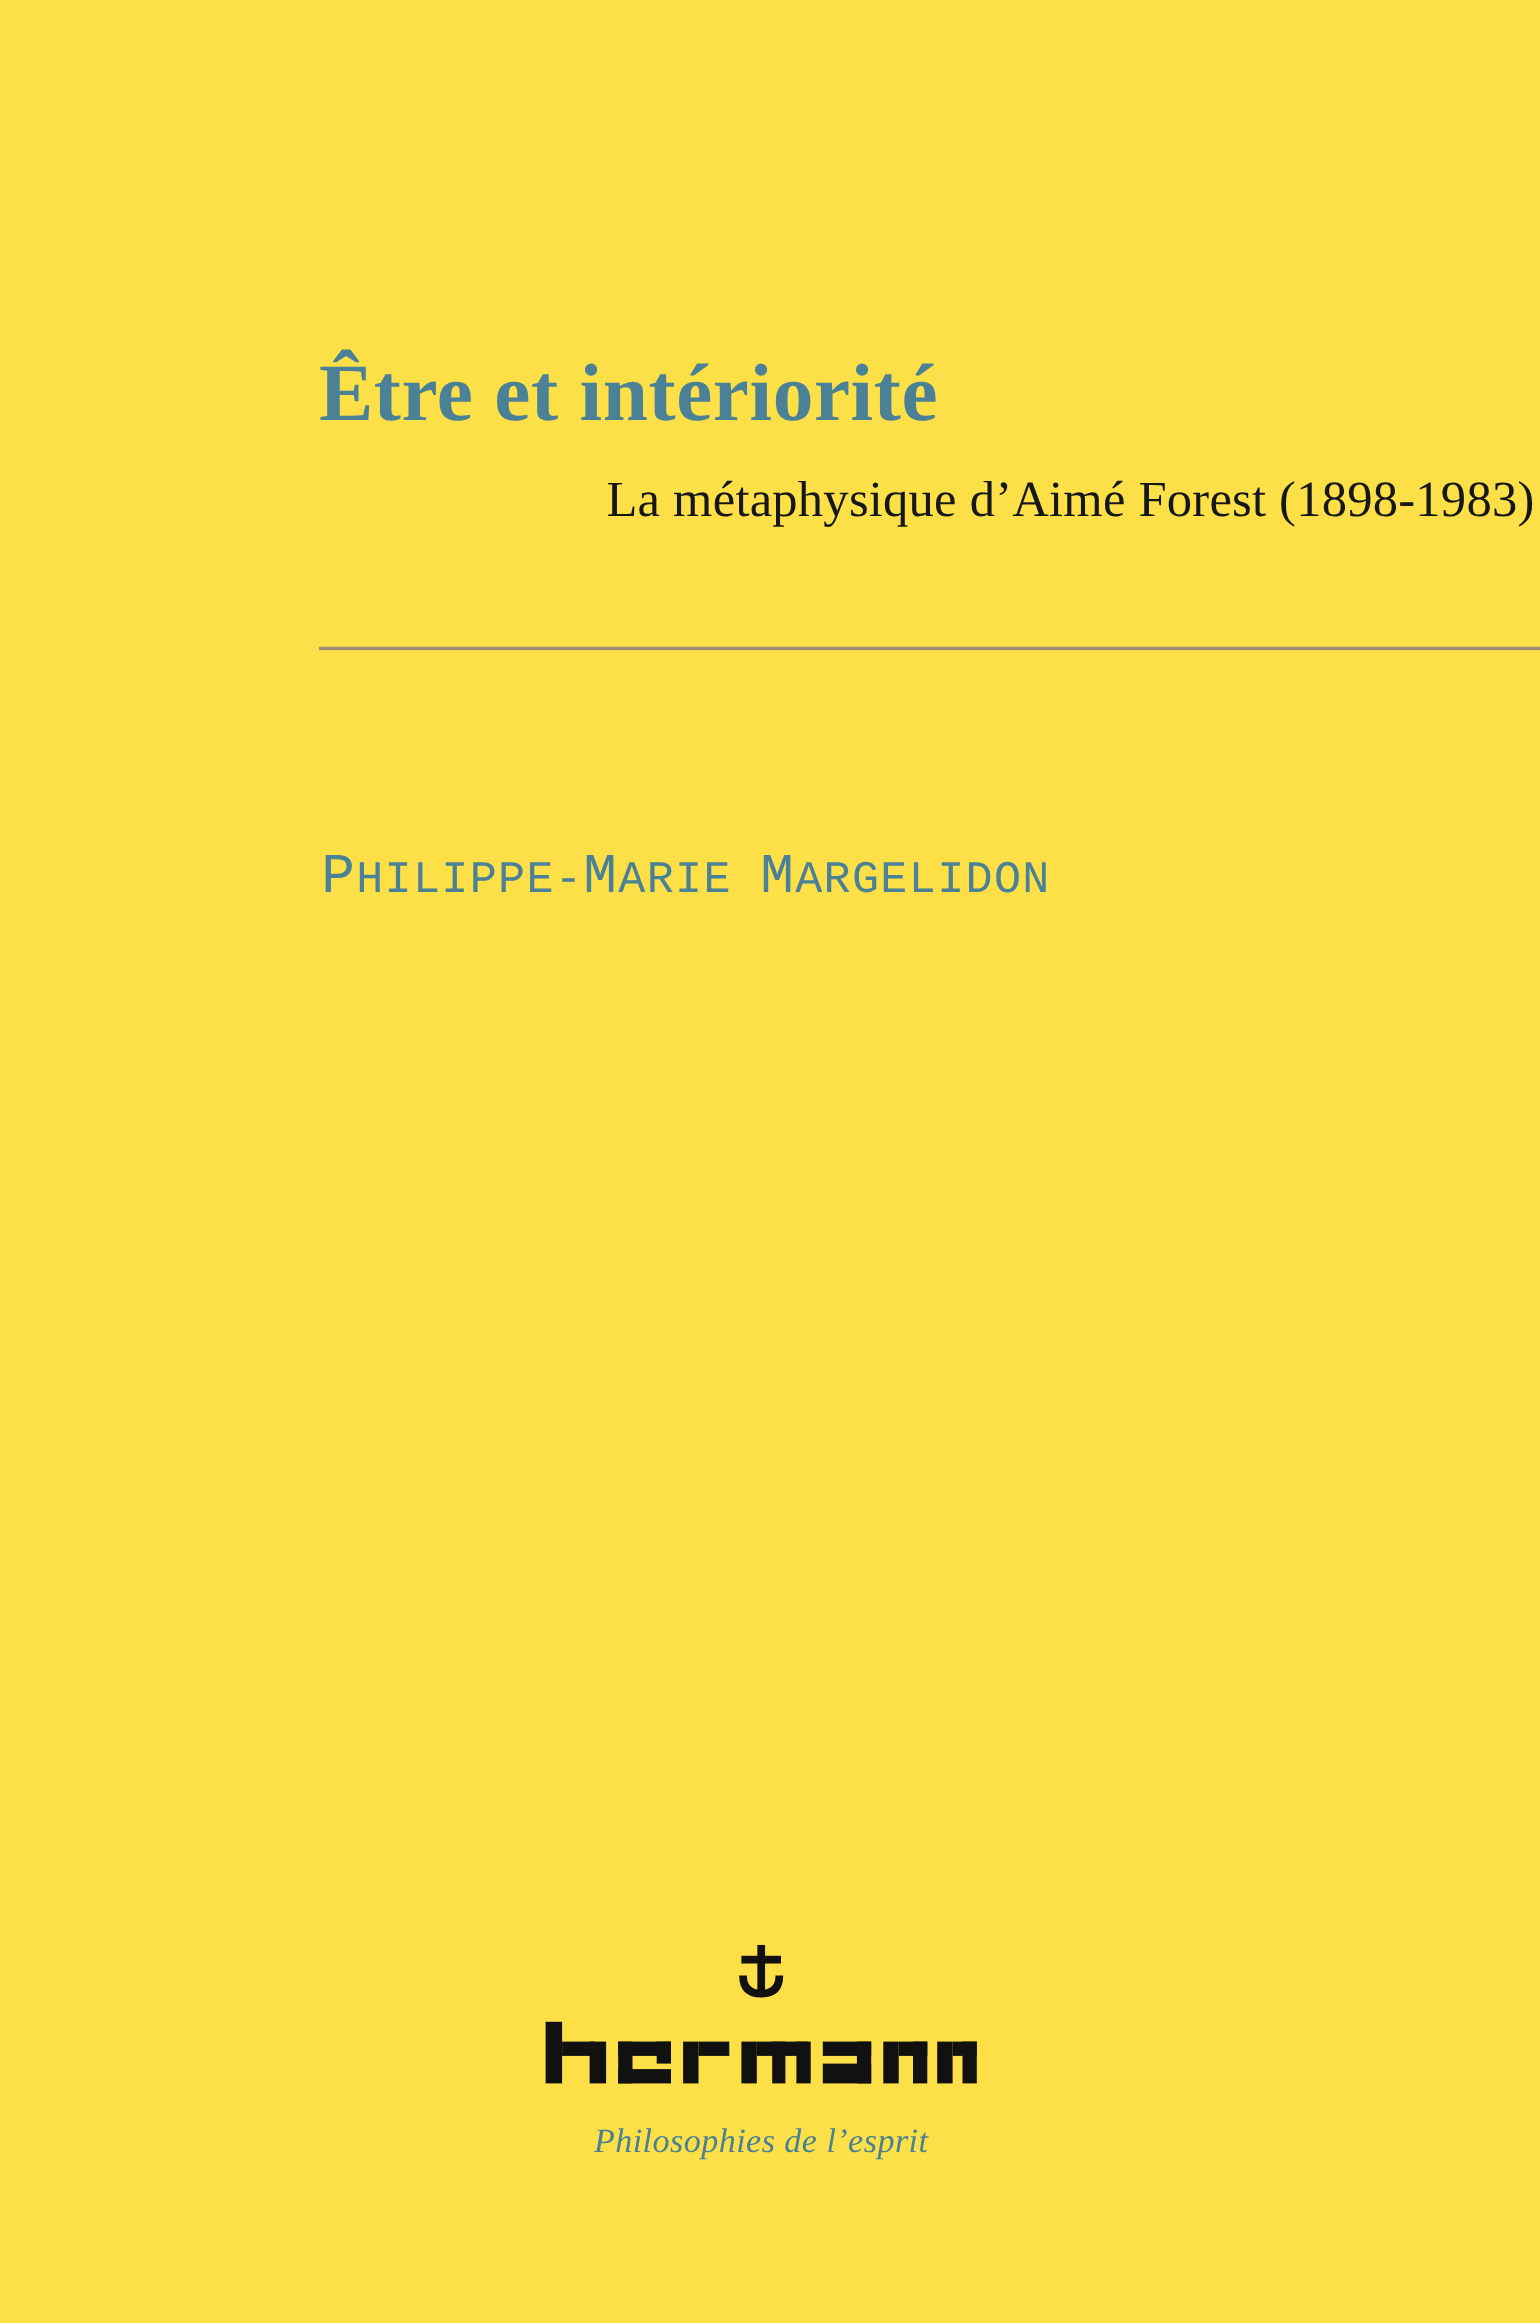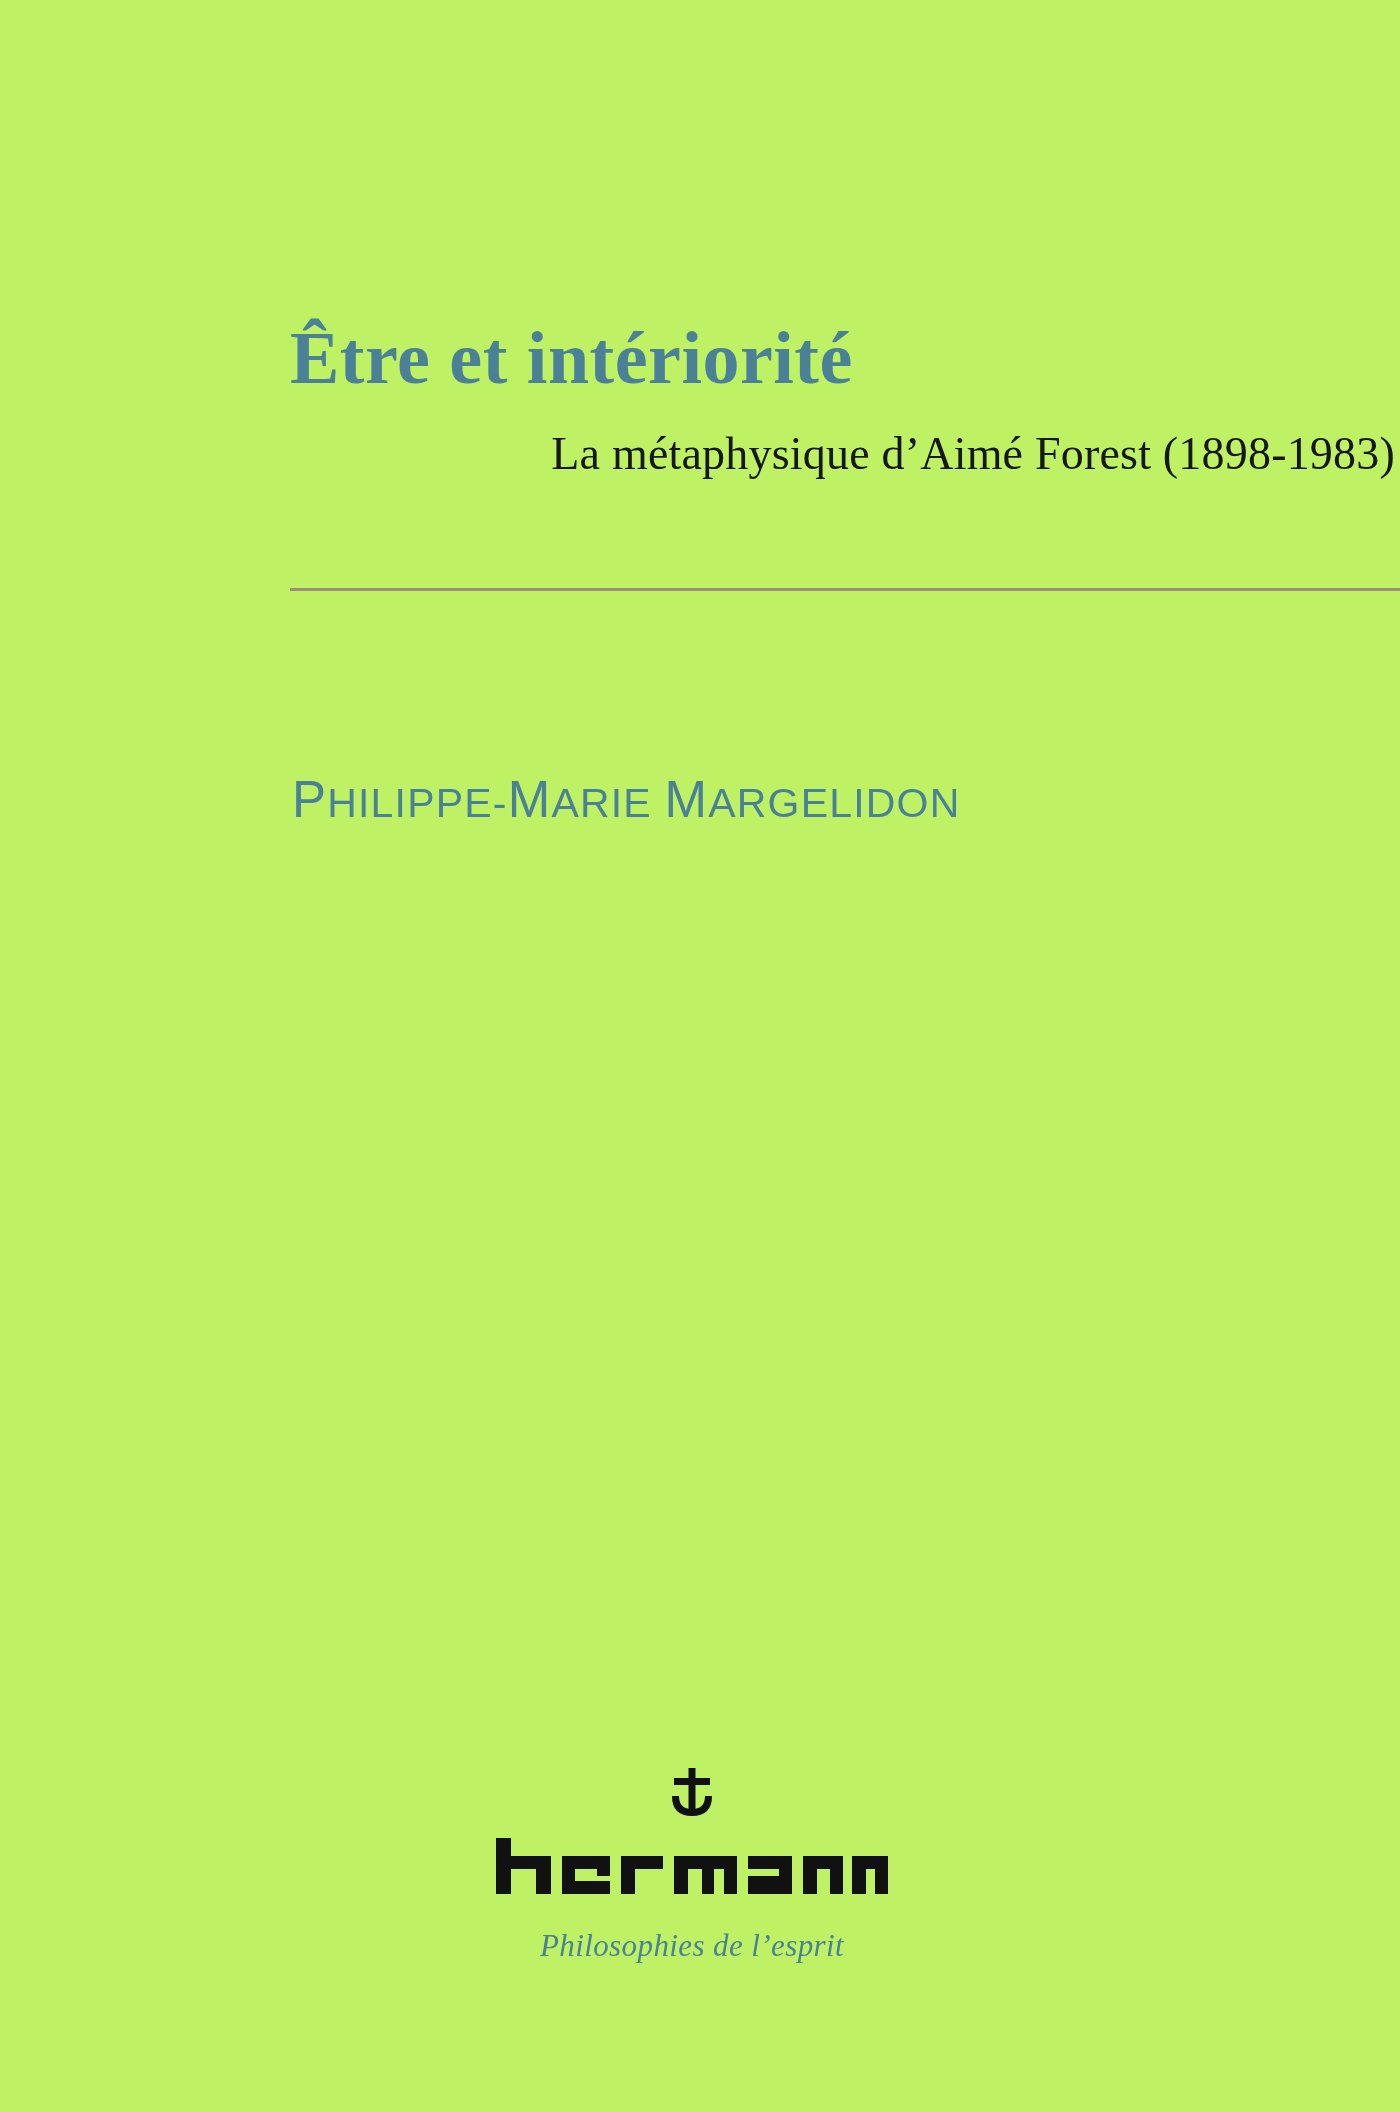--- a/index.html
+++ b/index.html
@@ -11,21 +11,21 @@
     height: 2112px;
     background: #f7f4f1;
     font-family: "Liberation Serif", serif;
     overflow: hidden;
     position: relative;
   }
 
   .cover {
     position: absolute;
     inset: 0;
-    background: #bef264;
+    background: #fde047;
   }
 
   
   .title-block {
     position: absolute;
     left: 290px;
     top: 320px;
     width: 1105px;
   }
 
@@ -57,21 +57,21 @@
     width: 1110px;
     height: 3px;
     background: #9e8d79;
   }
 
   
   .author {
     position: absolute;
     left: 292px;
     top: 770px;
-    font-family: Liberation Sans, sans-serif;
+    font-family: Liberation Mono, monospace;
     font-size: 41px;
     color: #4b8196;
     letter-spacing: 1.2px;
   }
   .author .cap {
     font-size: 51px;
   }
 
   
   .logo-area {

